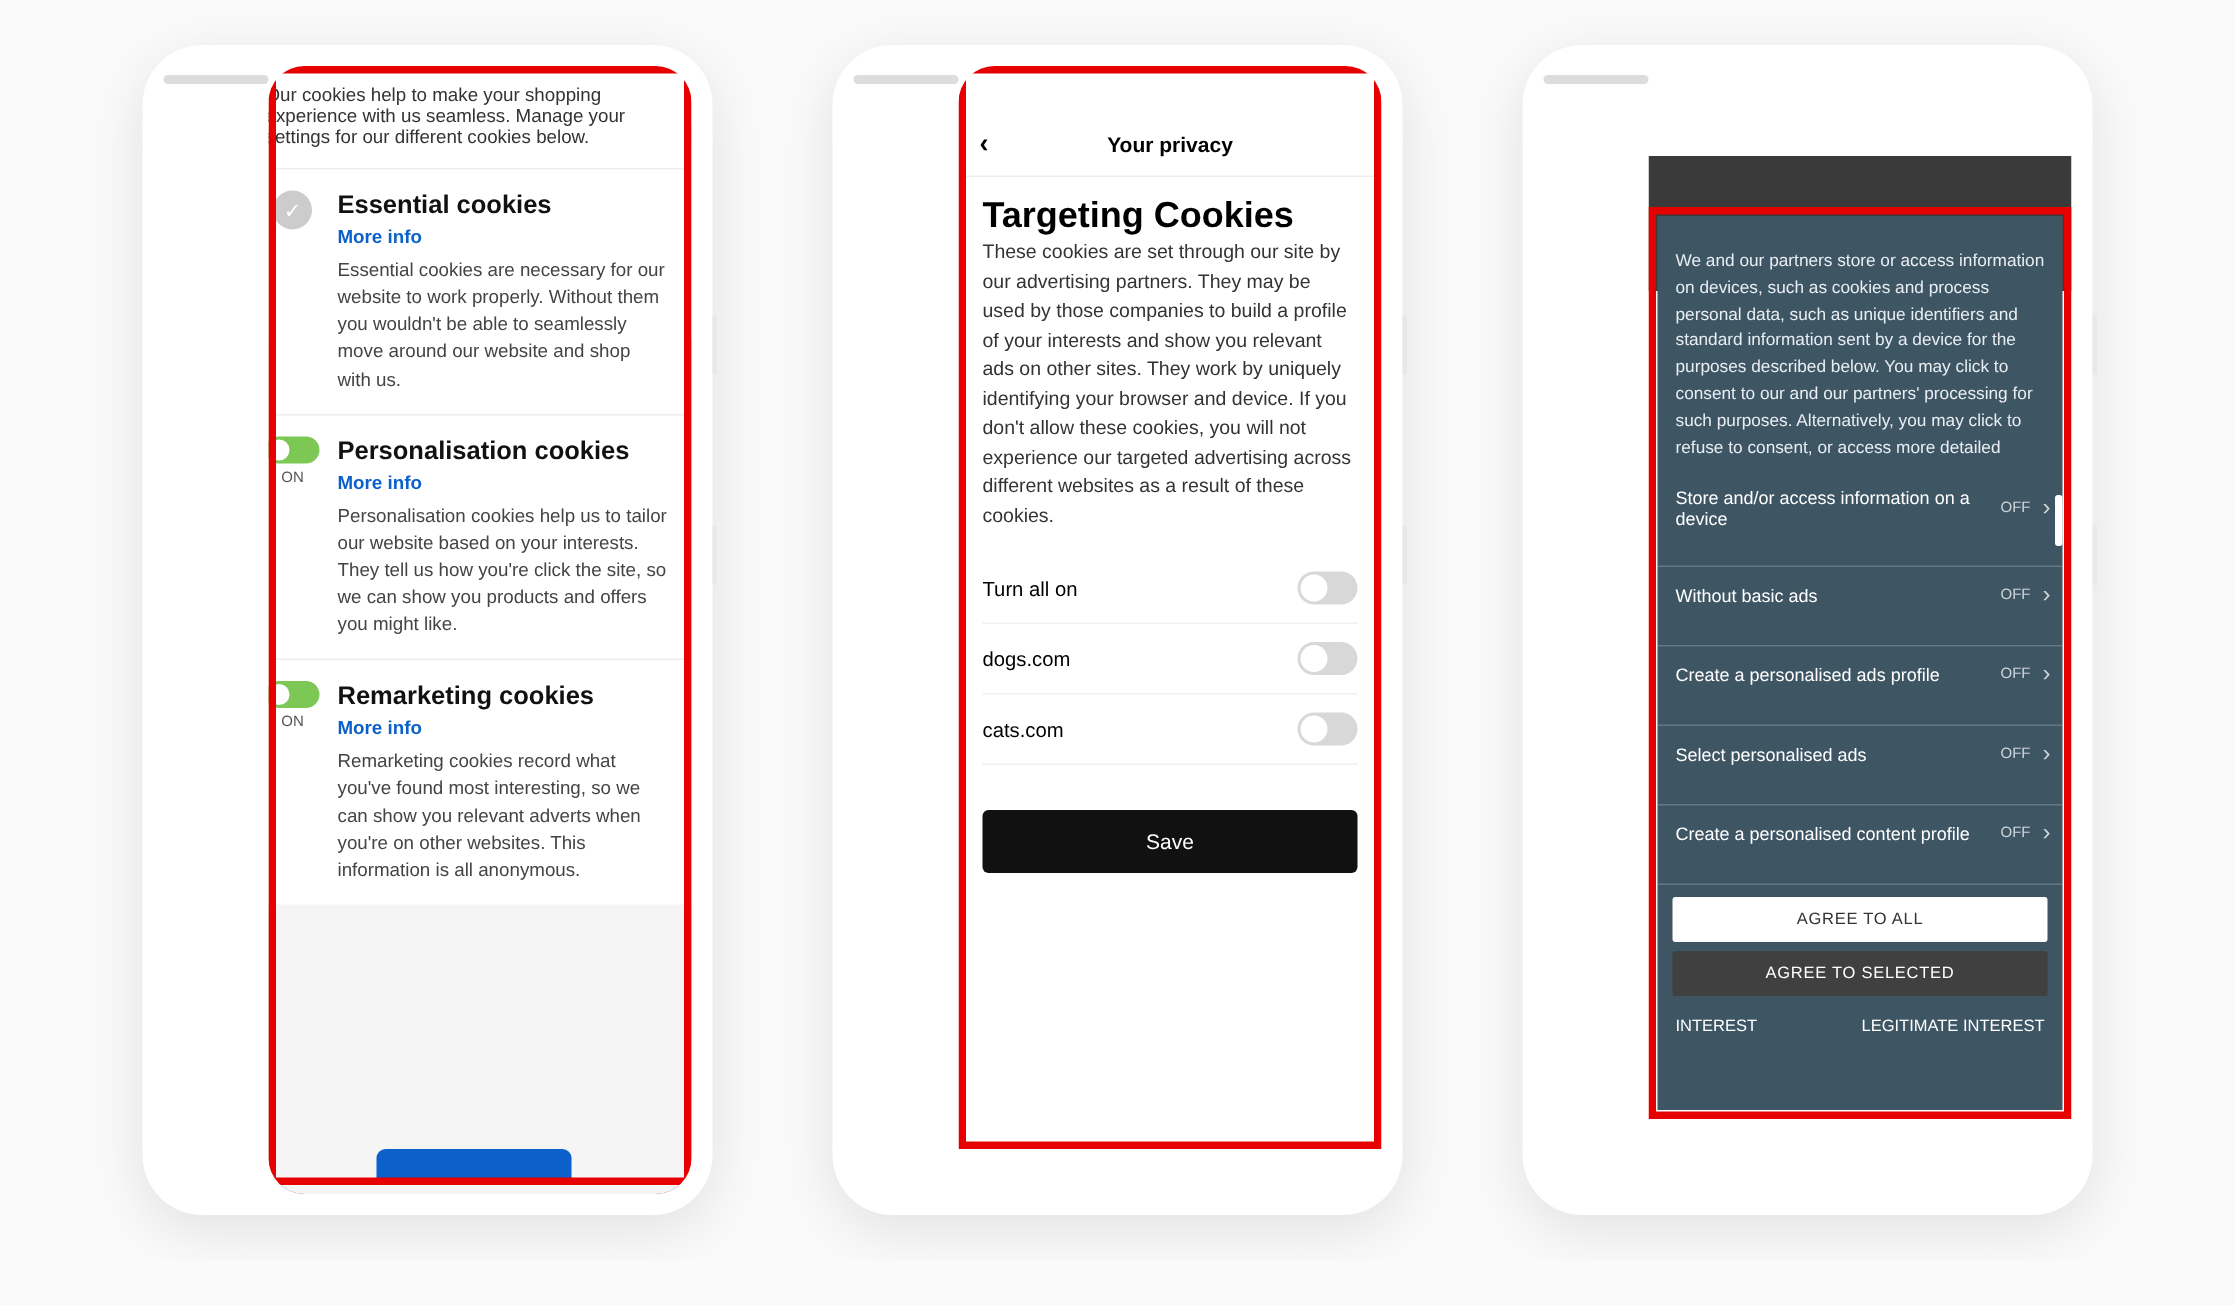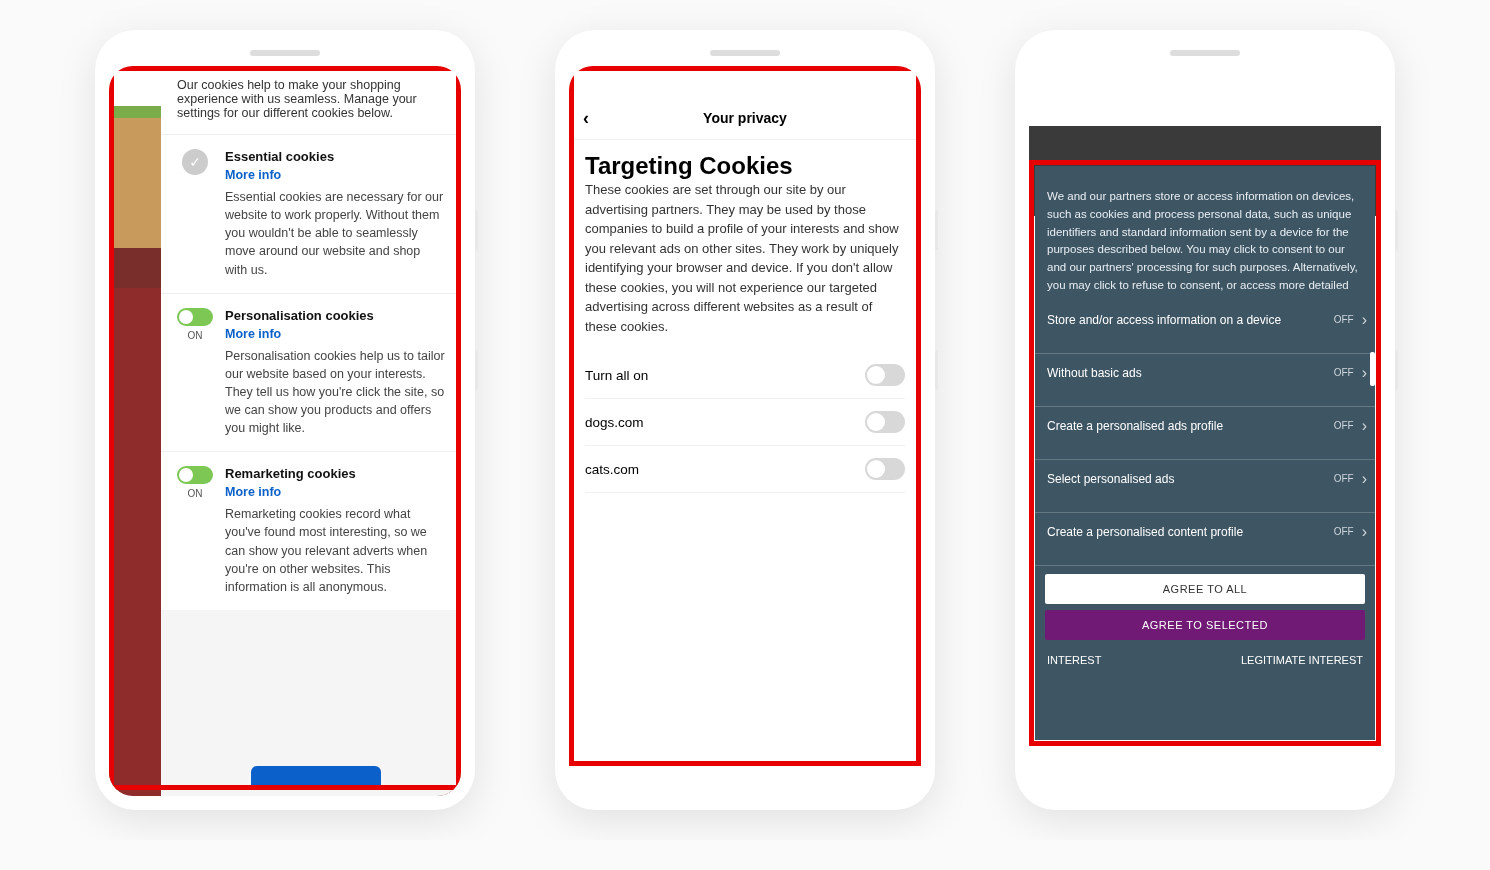--- a/index.html
+++ b/index.html
@@ -14,21 +14,21 @@
     }
     .phone {
       width: 380px;
       height: 780px;
       background: #fff;
       border-radius: 40px;
       box-shadow: 0 10px 40px rgba(0,0,0,0.1);
       position: relative;
       padding: 14px;
       display: flex;
-      flex-direction: column;
+      flex-direction: row;
     }
     .phone-speaker {
       width: 70px;
       height: 6px;
       background: #ddd;
       border-radius: 3px;
       margin: 6px auto 10px;
     }
     .phone-side-btn {
       position: absolute;
@@ -74,21 +74,21 @@
     .p1-intro { padding: 12px 16px 14px 16px; background: #fff; }
     .p1-section {
       background: #fff;
       border-top: 1px solid #eee;
       padding: 14px 16px;
       display: flex;
       gap: 12px;
     }
     .p1-ctrl { width: 36px; display:flex; flex-direction:column; align-items:center; gap:4px; flex:none; }
     .p1-content { flex: 1; }
-    .p1-title { font-weight: 700; font-size: 13px; color: #111; }
+    .p1-title { font-weight: 700; font-size: 17px; color: #111; }
     .p1-more { color: #0b61c9; font-weight: 600; margin: 4px 0 6px; }
     .p1-desc { line-height: 1.45; color: #444; }
     .check-circle {
       width: 26px; height: 26px; border-radius: 50%;
       background: #ccc; color: #fff; display: flex;
       align-items: center; justify-content: center; font-size: 14px;
       flex: none;
     }
     .toggle-green {
       width: 36px; height: 18px; border-radius: 10px;
@@ -157,21 +157,21 @@
     .p3-scroll {
       position: absolute; right: 0px; top: 186px; width: 5px; height: 34px;
       background: #fff; border-radius: 2px;
     }
     .p3-btns { padding: 8px 10px 4px; display: flex; flex-direction: column; gap: 6px; }
     .p3-btn {
       height: 30px; display: flex; align-items: center; justify-content: center;
       font-size: 11px; letter-spacing: 0.5px; border-radius: 2px;
     }
     .p3-btn.white { background: #fff; color: #333; }
-    .p3-btn.grey { background: #701a75; color: #fff; }
+    .p3-btn.grey { background: #404040; color: #fff; }
     .p3-footer {
       display: flex; justify-content: space-between; padding: 10px 12px 12px;
       font-size: 11px; color: #fff;
     }
   </style>
 </head>
 <body>
 
 <div class="phone">
   <div class="phone-speaker"></div>
@@ -248,20 +248,21 @@
       </div>
       <div class="p2-row">
         <span>dogs.com</span>
         <div class="toggle-off"></div>
       </div>
       <div class="p2-row">
         <span>cats.com</span>
         <div class="toggle-off"></div>
       </div>
     </div>
+    <div class="p2-save">Save</div>
   </div>
 </div>
 
 <div class="phone">
   <div class="phone-speaker"></div>
   <div class="phone-side-btn b1"></div>
   <div class="phone-side-btn b2"></div>
   <div class="screen">
     <div class="p3-bg-grey"></div>
 

